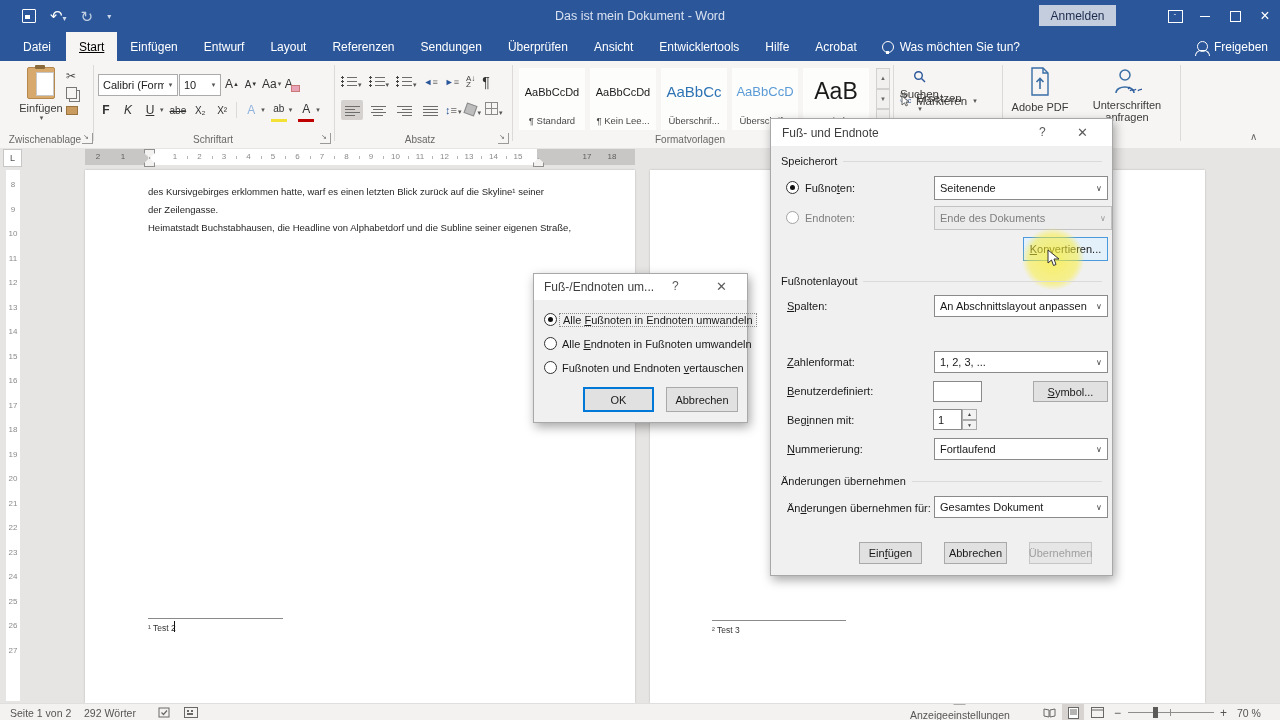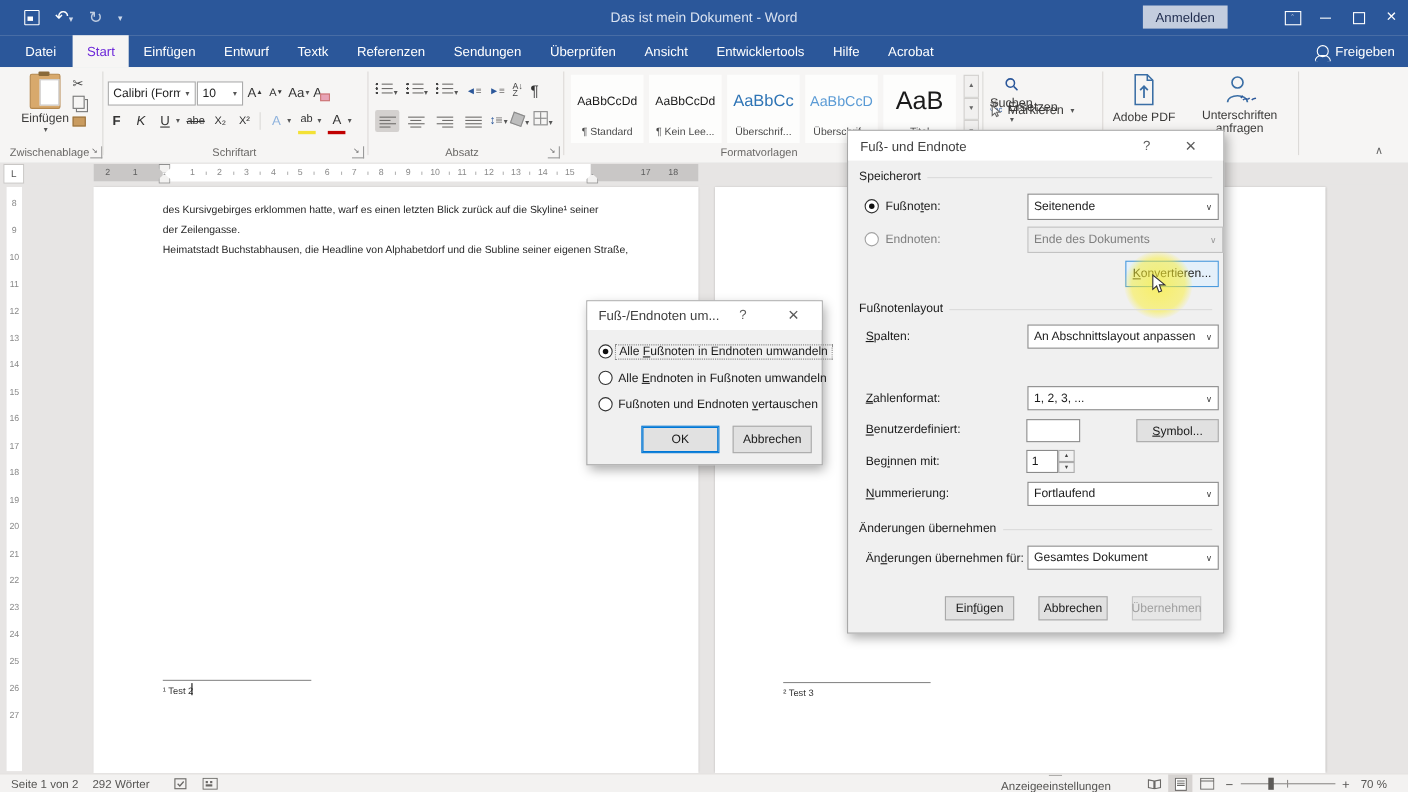--- a/index.html
+++ b/index.html
@@ -21,21 +21,21 @@
   .winbtns{position:absolute;right:0;top:0;height:32px;display:flex;}
   .winbtn{width:30px;height:32px;display:flex;align-items:center;justify-content:center;color:#fff;font-size:13px;}
   .ribopt{width:13px;height:11px;border:1px solid #fff;display:flex;align-items:center;justify-content:center;font-size:7px;}
   .restore{width:9px;height:9px;border:1px solid #fff;position:relative;}
   .minim{width:10px;height:1px;background:#fff;}
 
   
   .tabrow{position:absolute;left:0;top:32px;width:1280px;height:29px;background:#2b579a;display:flex;align-items:stretch;}
   .tab{color:#fff;font-size:12px;display:flex;align-items:center;padding:0 13px;white-space:nowrap;}
   .tab.file{margin-left:8px;padding:0 15px;}
-  .tab.active{background:#f6f5f4;color:#6d28d9;}
+  .tab.active{background:#f6f5f4;color:#000000;text-decoration:underline;}
   .tellme{color:#fff;font-size:12px;display:flex;align-items:center;gap:6px;padding:0 12px;}
   .bulb{width:10px;height:10px;border:1px solid #fff;border-radius:50%;position:relative;}
   .bulb::after{content:"";position:absolute;left:3px;top:9px;width:3px;height:3px;background:#fff;}
   .share{position:absolute;right:12px;top:32px;height:29px;display:flex;align-items:center;gap:6px;color:#fff;font-size:12px;}
   .person{width:9px;height:9px;border:1px solid #fff;border-radius:50%;position:relative;}
   .person::after{content:"";position:absolute;left:-3px;top:8px;width:13px;height:5px;border:1px solid #fff;border-bottom:none;border-radius:6px 6px 0 0;}
 
   
   .ribbon{position:absolute;left:0;top:61px;width:1280px;height:87px;background:#f6f5f4;border-bottom:1px solid #d8d6d4;}
   .gsep{position:absolute;top:4px;height:76px;width:1px;background:#dcdad8;}
@@ -152,28 +152,32 @@
         </span>
       <span class="winbtn" style="font-size:16px;">×</span>
     </div>
   </div>
 
   <div class="tabrow">
     <span class="tab file">Datei</span>
     <span class="tab active">Start</span>
     <span class="tab">Einfügen</span>
     <span class="tab">Entwurf</span>
-    <span class="tab">Textk</span>
+    <span class="tab">Layout</span>
     <span class="tab">Referenzen</span>
     <span class="tab">Sendungen</span>
     <span class="tab">Überprüfen</span>
     <span class="tab">Ansicht</span>
     <span class="tab">Entwicklertools</span>
     <span class="tab">Hilfe</span>
     <span class="tab">Acrobat</span>
+    <span class="tellme">
+      <span class="bulb"></span>
+      <span>Was möchten Sie tun?</span>
+    </span>
   </div>
   <div class="share">
     <span class="person"></span>
     <span>Freigeben</span>
   </div>
 
   <div class="ribbon">
 
     <div class="bigbtn" style="left:14px;top:6px;width:54px;">
       <span class="clipbrd"></span>

